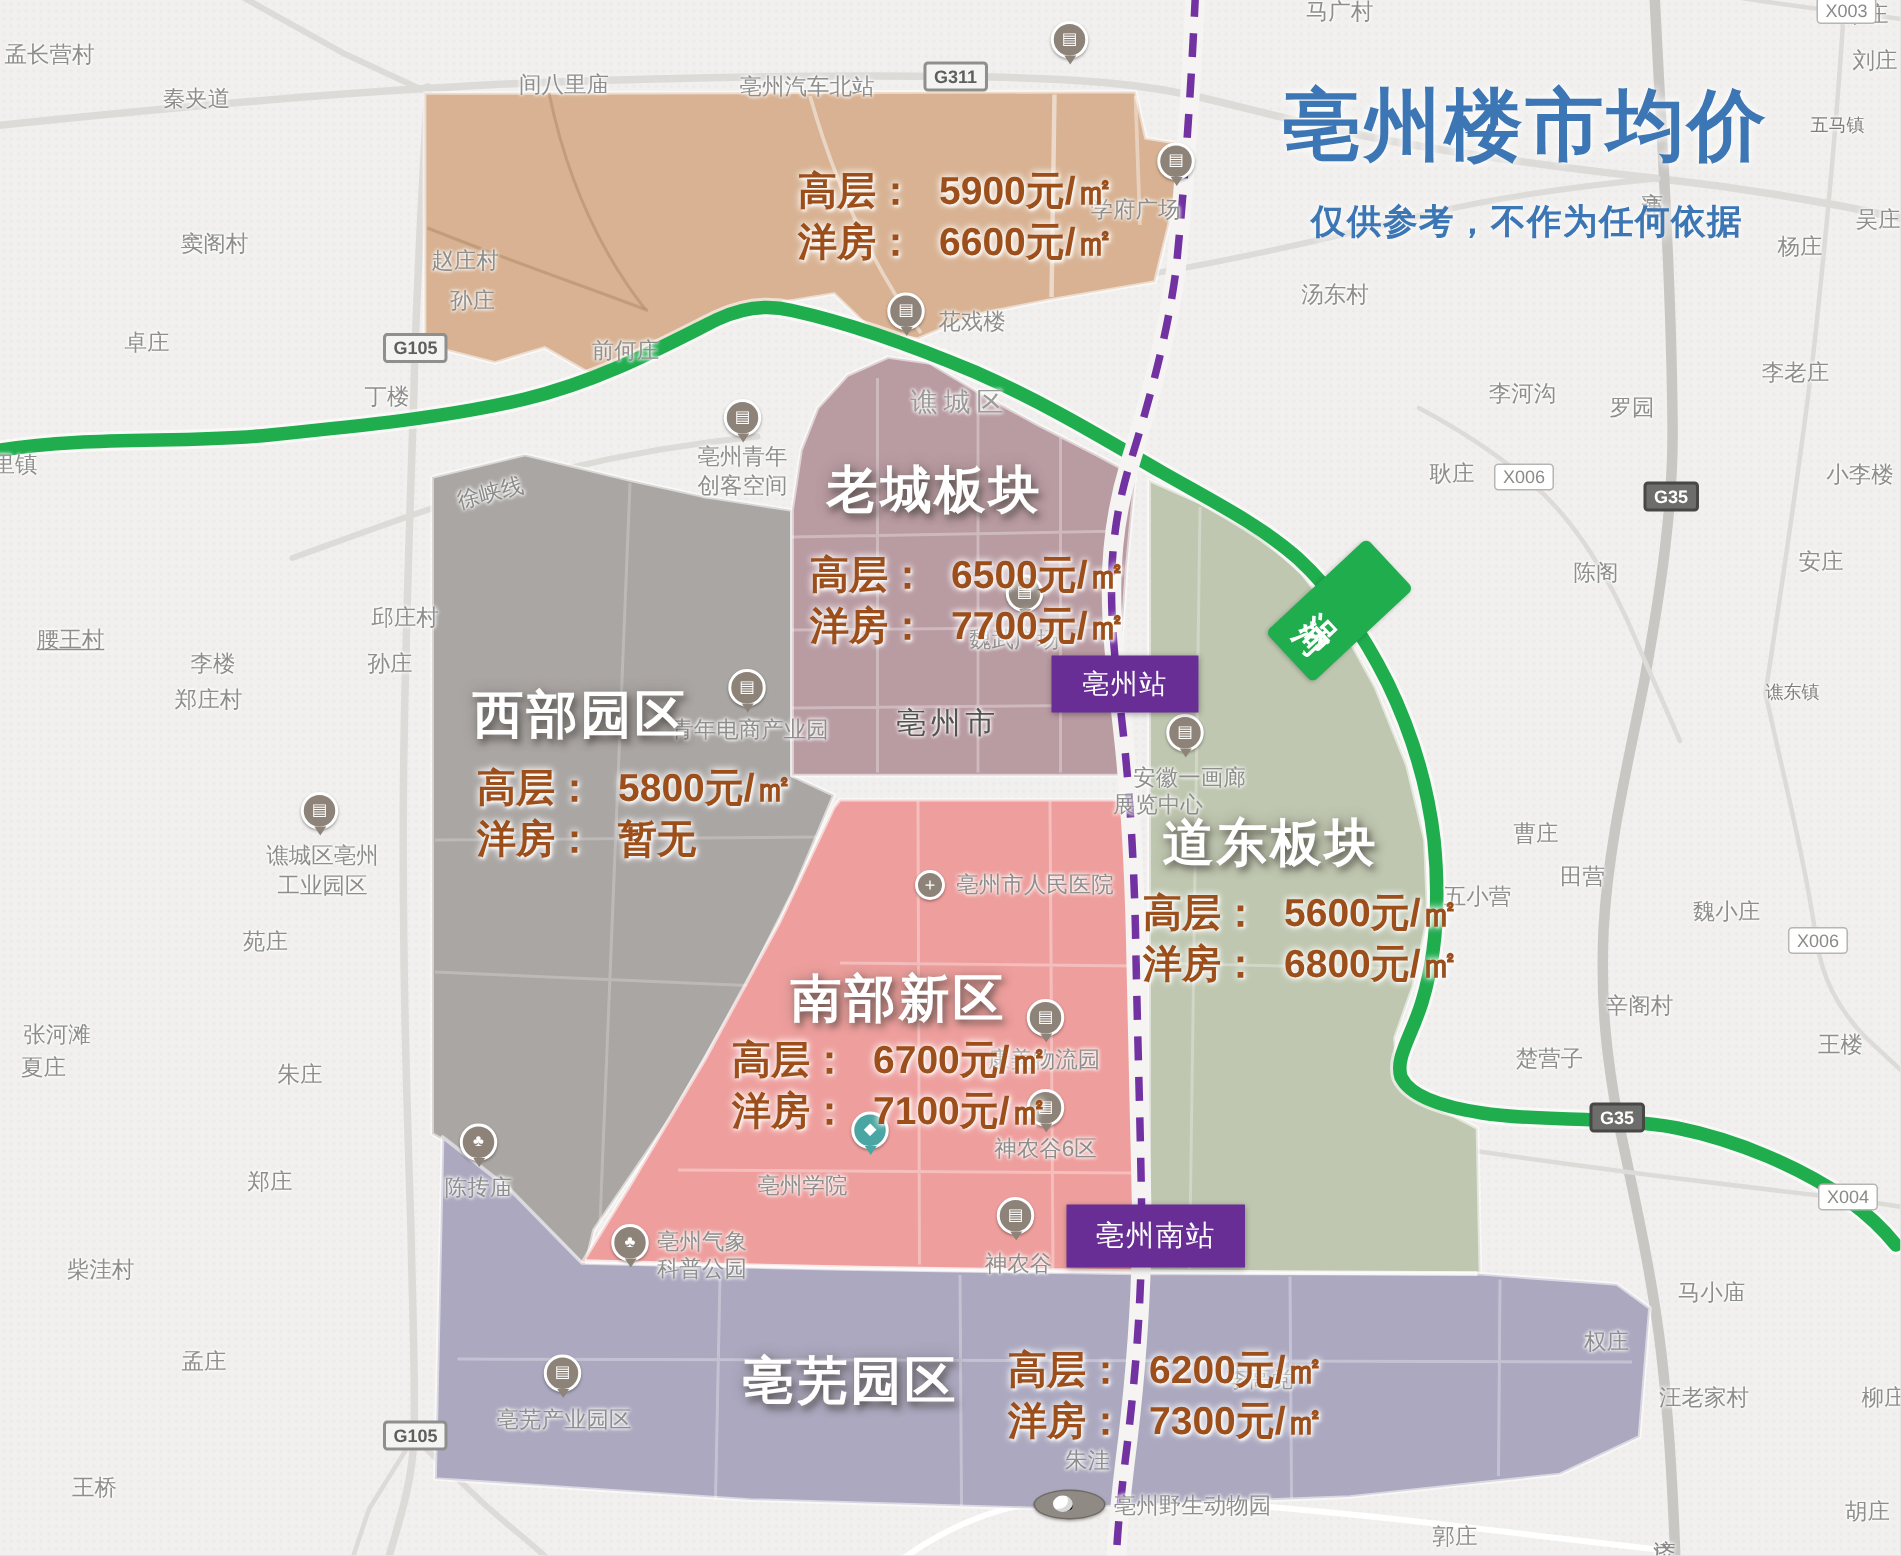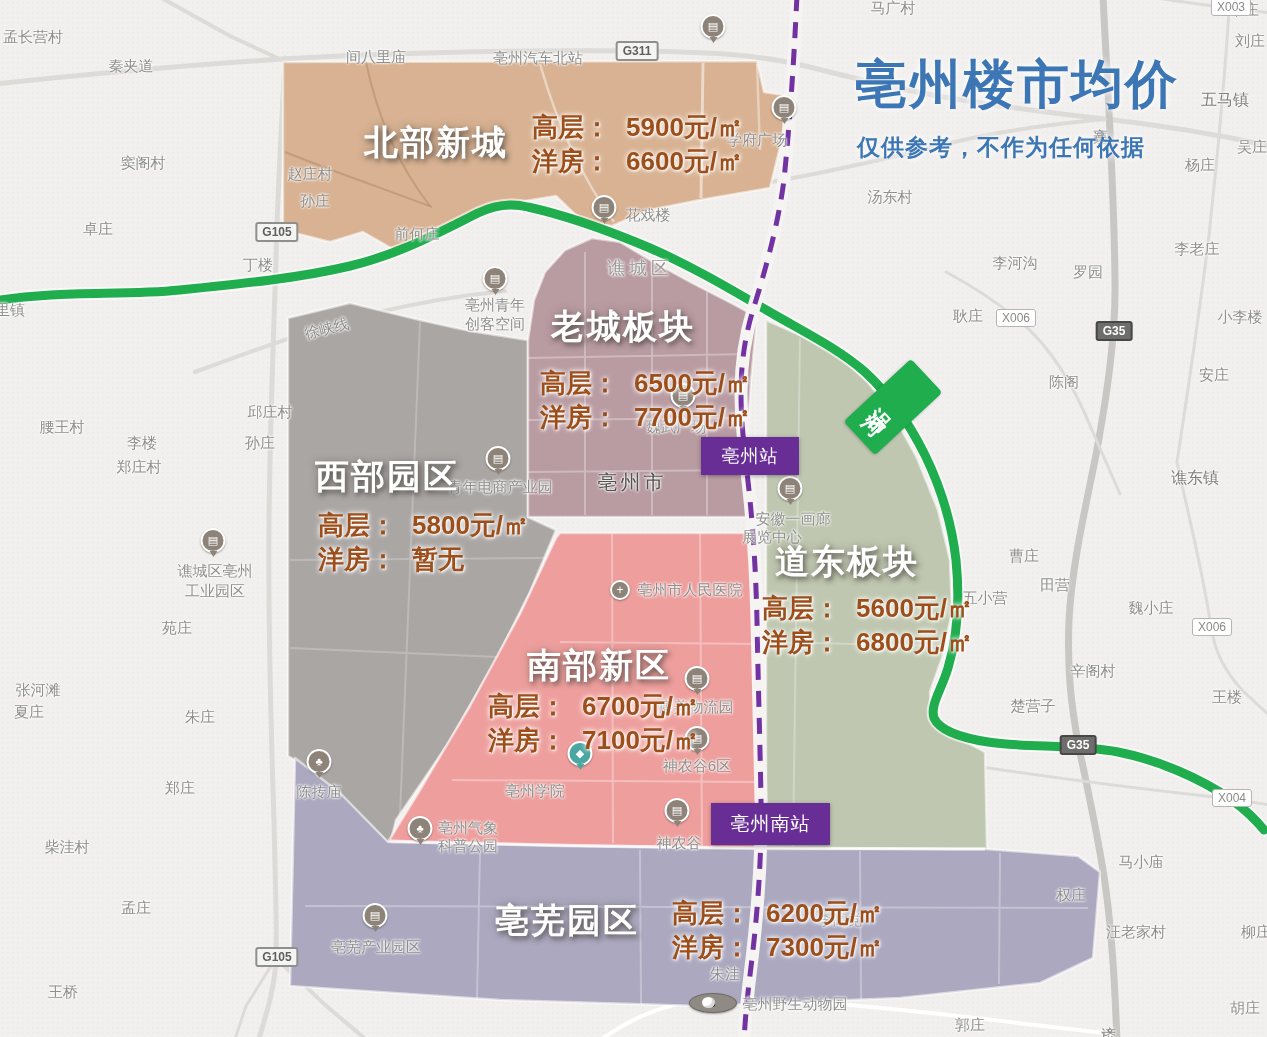--- a/index.html
+++ b/index.html
@@ -11,21 +11,21 @@
     font-family:"Liberation Sans","DejaVu Sans",sans-serif;
   }
   #stage svg{position:absolute;left:0;top:0;}
   .layer{position:absolute;left:0;top:0;width:100%;height:100%;pointer-events:none;}
 
   .map-label{
     position:absolute;transform:translate(-50%,-50%);
     font-size:15px;color:var(--c-label,#8e8e8c);white-space:nowrap;
     text-shadow:0 0 3px #fff,0 0 3px #fff,0 0 2px #fff;
   }
-  .map-label.town{font-size:16px;color:#7d7d7b;margin-top:16px;}
+  .map-label.town{font-size:12px;color:#7d7d7b;}
   .map-label.district{font-size:18px;color:#9a9a98;letter-spacing:4px;}
   .map-label.city{font-size:20px;color:#52524f;letter-spacing:3px;}
   .map-label.vertical{writing-mode:vertical-rl;letter-spacing:2px;}
   .map-label.rotated{transform:translate(-50%,-50%) rotate(-14deg);}
   .map-label.roadname{color:#8a8a88;}
 
   .poi{
     position:absolute;width:21px;height:21px;border-radius:50%;
     background:#8d8379;border:2px solid #fff;color:#fff;
     font-size:11px;line-height:21px;text-align:center;
@@ -78,21 +78,21 @@
     background:var(--c-river,#1fad4e);border-radius:4px;color:#fff;
     display:flex;align-items:center;justify-content:center;
     box-shadow:0 1px 3px rgba(0,0,0,.25);
   }
   .river-badge span{writing-mode:vertical-rl;font-size:21px;font-weight:bold;letter-spacing:8px;}
 
   .title-block{position:absolute;left:843px;top:58px;color:var(--c-title,#3d76b4);font-weight:bold;
     text-shadow:0 0 5px rgba(255,255,255,.9),0 0 8px rgba(255,255,255,.7);}
   .title-line1{font-size:52px;margin-left:12px;letter-spacing:2px;line-height:1.0;}
   .title-line2{font-size:52px;margin-top:24px;line-height:1.0;}
-  .title-disclaimer{font-size:23px;margin-top:22px;margin-left:14px;letter-spacing:1px;}
+  .title-disclaimer{font-size:23px;margin-top:22px;margin-left:14px;letter-spacing:1px;text-align:center;}
 </style>
 </head>
 <body>
 
 <div id="stage">
 
   <svg width="1267" height="1037" viewBox="0 0 1267 1037">
 
     <g fill="none" stroke-linecap="round" stroke="var(--c-road,#dcdbd8)">
       <path d="M-5,84 C100,73 240,60 360,55 C470,51 560,50 640,51 C720,52 765,56 805,66 C850,77 900,90 950,98 C1010,108 1060,114 1105,119 C1160,125 1215,134 1270,146" stroke-width="5"></path>
@@ -173,21 +173,21 @@
       <div class="map-label" style="left: 1064px; top: 382px;">陈阁</div>
       <div class="map-label town" style="left: 1195px; top: 462px;">谯东镇</div>
       <div class="map-label" style="left: 968px; top: 316px;">耿庄</div>
       <div class="map-label" style="left: 648px; top: 215px;">花戏楼</div>
       <div class="map-label district" style="left: 640px; top: 268px;">谯城区</div>
       <div class="map-label" style="left: 495px; top: 305px;">亳州青年</div>
       <div class="map-label" style="left: 495px; top: 324px;">创客空间</div>
       <div class="map-label roadname rotated" style="left: 327px; top: 329px;">徐峡线</div>
       <div class="map-label" style="left: 270px; top: 412px;">邱庄村</div>
       <div class="map-label" style="left: 260px; top: 443px;">孙庄</div>
-      <div class="map-label" style="left: 62px; top: 427px;">腰王村</div>
+      <div class="map-label" style="left: 47px; top: 427px; text-decoration: underline;">腰王村</div>
       <div class="map-label" style="left: 142px; top: 443px;">李楼</div>
       <div class="map-label" style="left: 139px; top: 467px;">郑庄村</div>
       <div class="map-label" style="left: 500px; top: 487px;">青年电商产业园</div>
       <div class="map-label city" style="left: 632px; top: 482px;">亳州市</div>
       <div class="map-label" style="left: 676px; top: 427px;">魏武广场</div>
       <div class="map-label" style="left: 793px; top: 519px;">安徽一画廊</div>
       <div class="map-label" style="left: 772px; top: 537px;">展览中心</div>
       <div class="map-label" style="left: 215px; top: 571px;">谯城区亳州</div>
       <div class="map-label" style="left: 215px; top: 591px;">工业园区</div>
       <div class="map-label" style="left: 177px; top: 628px;">苑庄</div>
@@ -254,21 +254,20 @@
       <div class="rbadge g" style="left: 277px; top: 232px;">G105</div>
       <div class="rbadge g" style="left: 277px; top: 957px;">G105</div>
       <div class="rbadge g35" style="left: 1114px; top: 331px;">G35</div>
       <div class="rbadge g35" style="left: 1078px; top: 745px;">G35</div>
       <div class="rbadge x" style="left: 1231px; top: 7px;">X003</div>
       <div class="rbadge x" style="left: 1016px; top: 318px;">X006</div>
       <div class="rbadge x" style="left: 1212px; top: 627px;">X006</div>
       <div class="rbadge x" style="left: 1232px; top: 798px;">X004</div>
     </div>
 
-  <div class="region-name" style="left:436px;top:143px">北部新城</div>
   <div class="region-name" style="left:623px;top:327px">老城板块</div>
   <div class="region-name" style="left:387px;top:477px">西部园区</div>
   <div class="region-name" style="left:847px;top:562px">道东板块</div>
   <div class="region-name" style="left:599px;top:666px">南部新区</div>
   <div class="region-name" style="left:567px;top:921px">亳芜园区</div>
 
   <div class="price-block" style="left:532px;top:110px">
     <div class="price-line">
         <span>高层：</span>
         <span>5900元/㎡</span>

